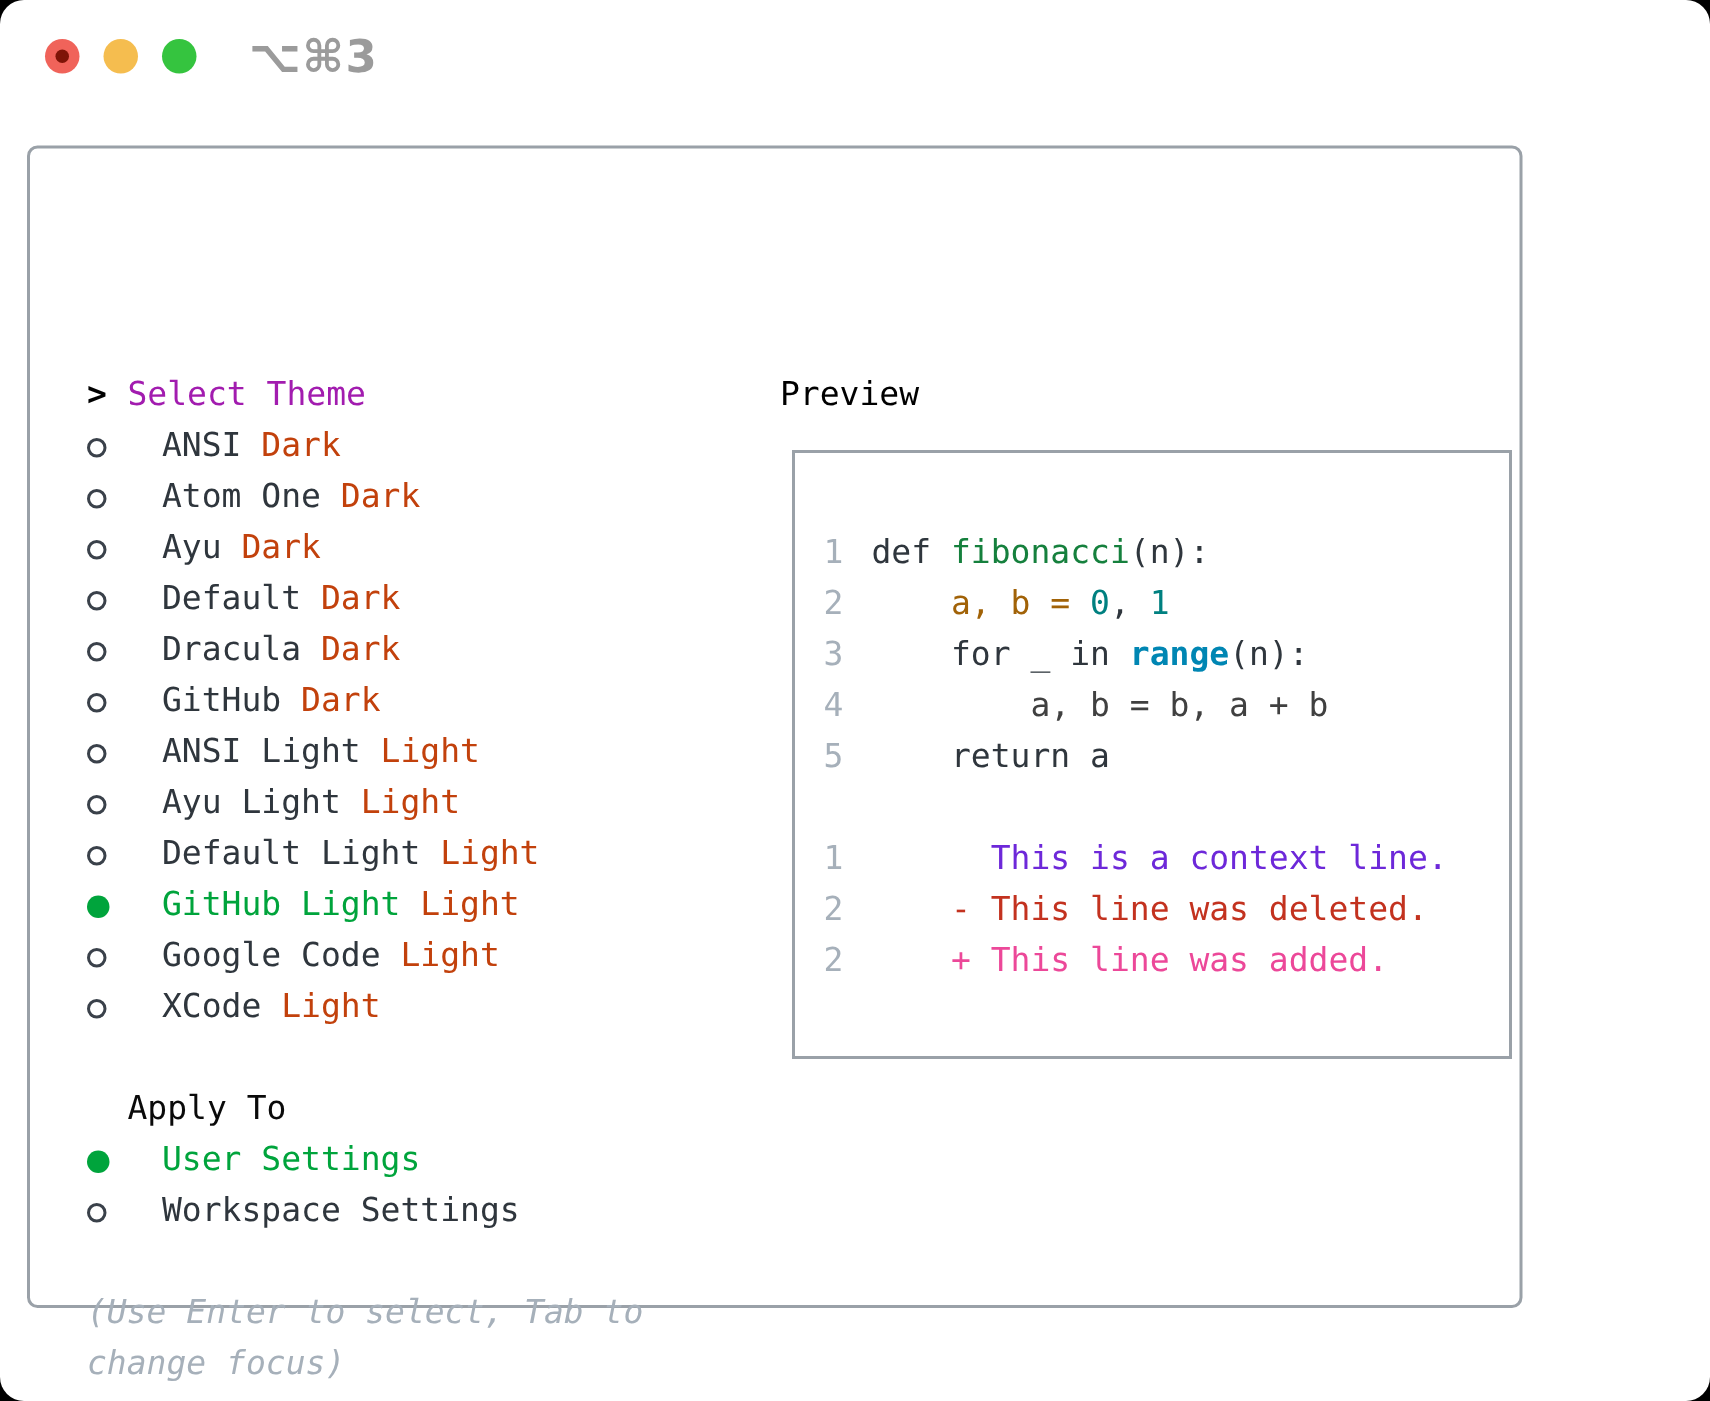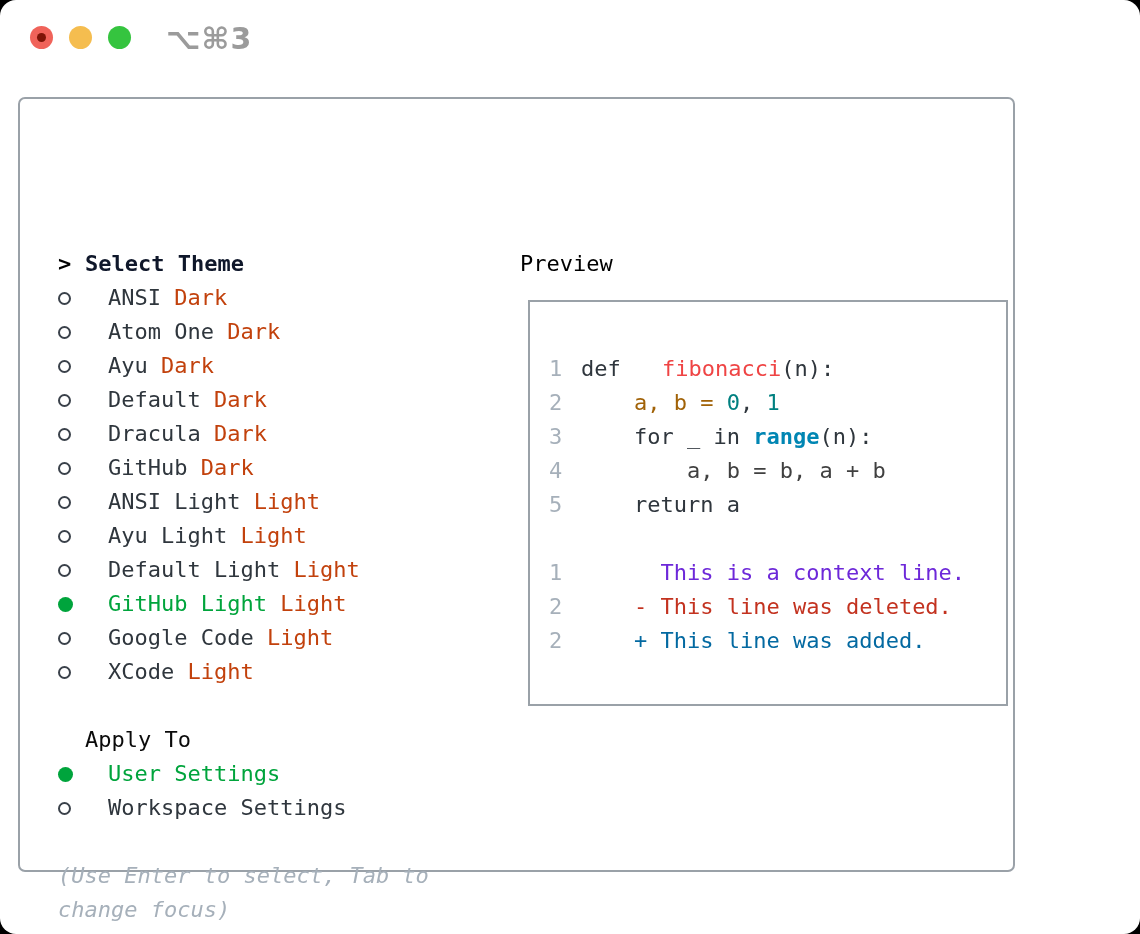--- a/index.html
+++ b/index.html
@@ -94,22 +94,22 @@
     border: 2px solid #3a414a;
     border-radius: 50%;
     box-sizing: border-box;
   }
   .radio.selected {
     width: 15px; height: 15px;
     border: none;
     background: #00a43c;
   }
   .header-label {
-    font-weight: bold;
-    color: #0f172a;
+    font-weight: normal;
+    color: #a21caf;
   }
   .apply-header {
     color: #0a0a0a;
   }
   .theme-name { color: #2f363d; margin-left: 23px; }
   .theme-name.selected { color: #00a43c; }
   .variant { color: #c2410c; }
   .help-line {
     height: 34px;
     display: flex;
@@ -199,25 +199,25 @@
       <div class="row"></div>
       <div id="help">
           <div class="help-line">(Use Enter to select, Tab to</div>
           <div class="help-line">change focus)</div>
         </div>
     </div>
 
     <div class="preview-title">Preview</div>
 
     <div class="preview-box" id="preview-box">
-        <div class="code-line"><span class="ln">1</span><span style="color: rgb(47, 54, 61);">def </span><span style="color: #ef4444; margin-left: 28px;">fibonacci</span><span style="color: rgb(47, 54, 61);">(n):</span></div>
+        <div class="code-line"><span class="ln">1</span><span style="color: rgb(47, 54, 61);">def </span><span style="color: #15803d;">fibonacci</span><span style="color: rgb(47, 54, 61);">(n):</span></div>
         <div class="code-line"><span class="ln">2</span><span style="color: #a16207;">    a, b = </span><span style="color: rgb(0, 128, 128);">0</span><span style="color: rgb(47, 54, 61);">, </span><span style="color: rgb(0, 128, 128);">1</span></div>
         <div class="code-line"><span class="ln">3</span><span style="color: rgb(47, 54, 61);">    for _ in </span><span style="color: rgb(0, 134, 179); font-weight: bold;">range</span><span style="color: rgb(47, 54, 61);">(n):</span></div>
         <div class="code-line"><span class="ln">4</span><span style="color: #404040;">        a, b = b, a + b</span></div>
         <div class="code-line"><span class="ln">5</span><span style="color: rgb(47, 54, 61);">    return a</span></div>
         <div class="code-line"><span class="ln"></span></div>
         <div class="code-line"><span class="ln">1</span><span style="color: #6d28d9;">      This is a context line.</span></div>
         <div class="code-line"><span class="ln">2</span><span style="color: rgb(195, 50, 31);">    - This line was deleted.</span></div>
-        <div class="code-line"><span class="ln">2</span><span style="color: #0369a1;">    + This line was added.</span></div>
+        <div class="code-line"><span class="ln">2</span><span style="color: #ec4899;">    + This line was added.</span></div>
       </div>
 
   </div>
 </div>
 
 </body></html>

